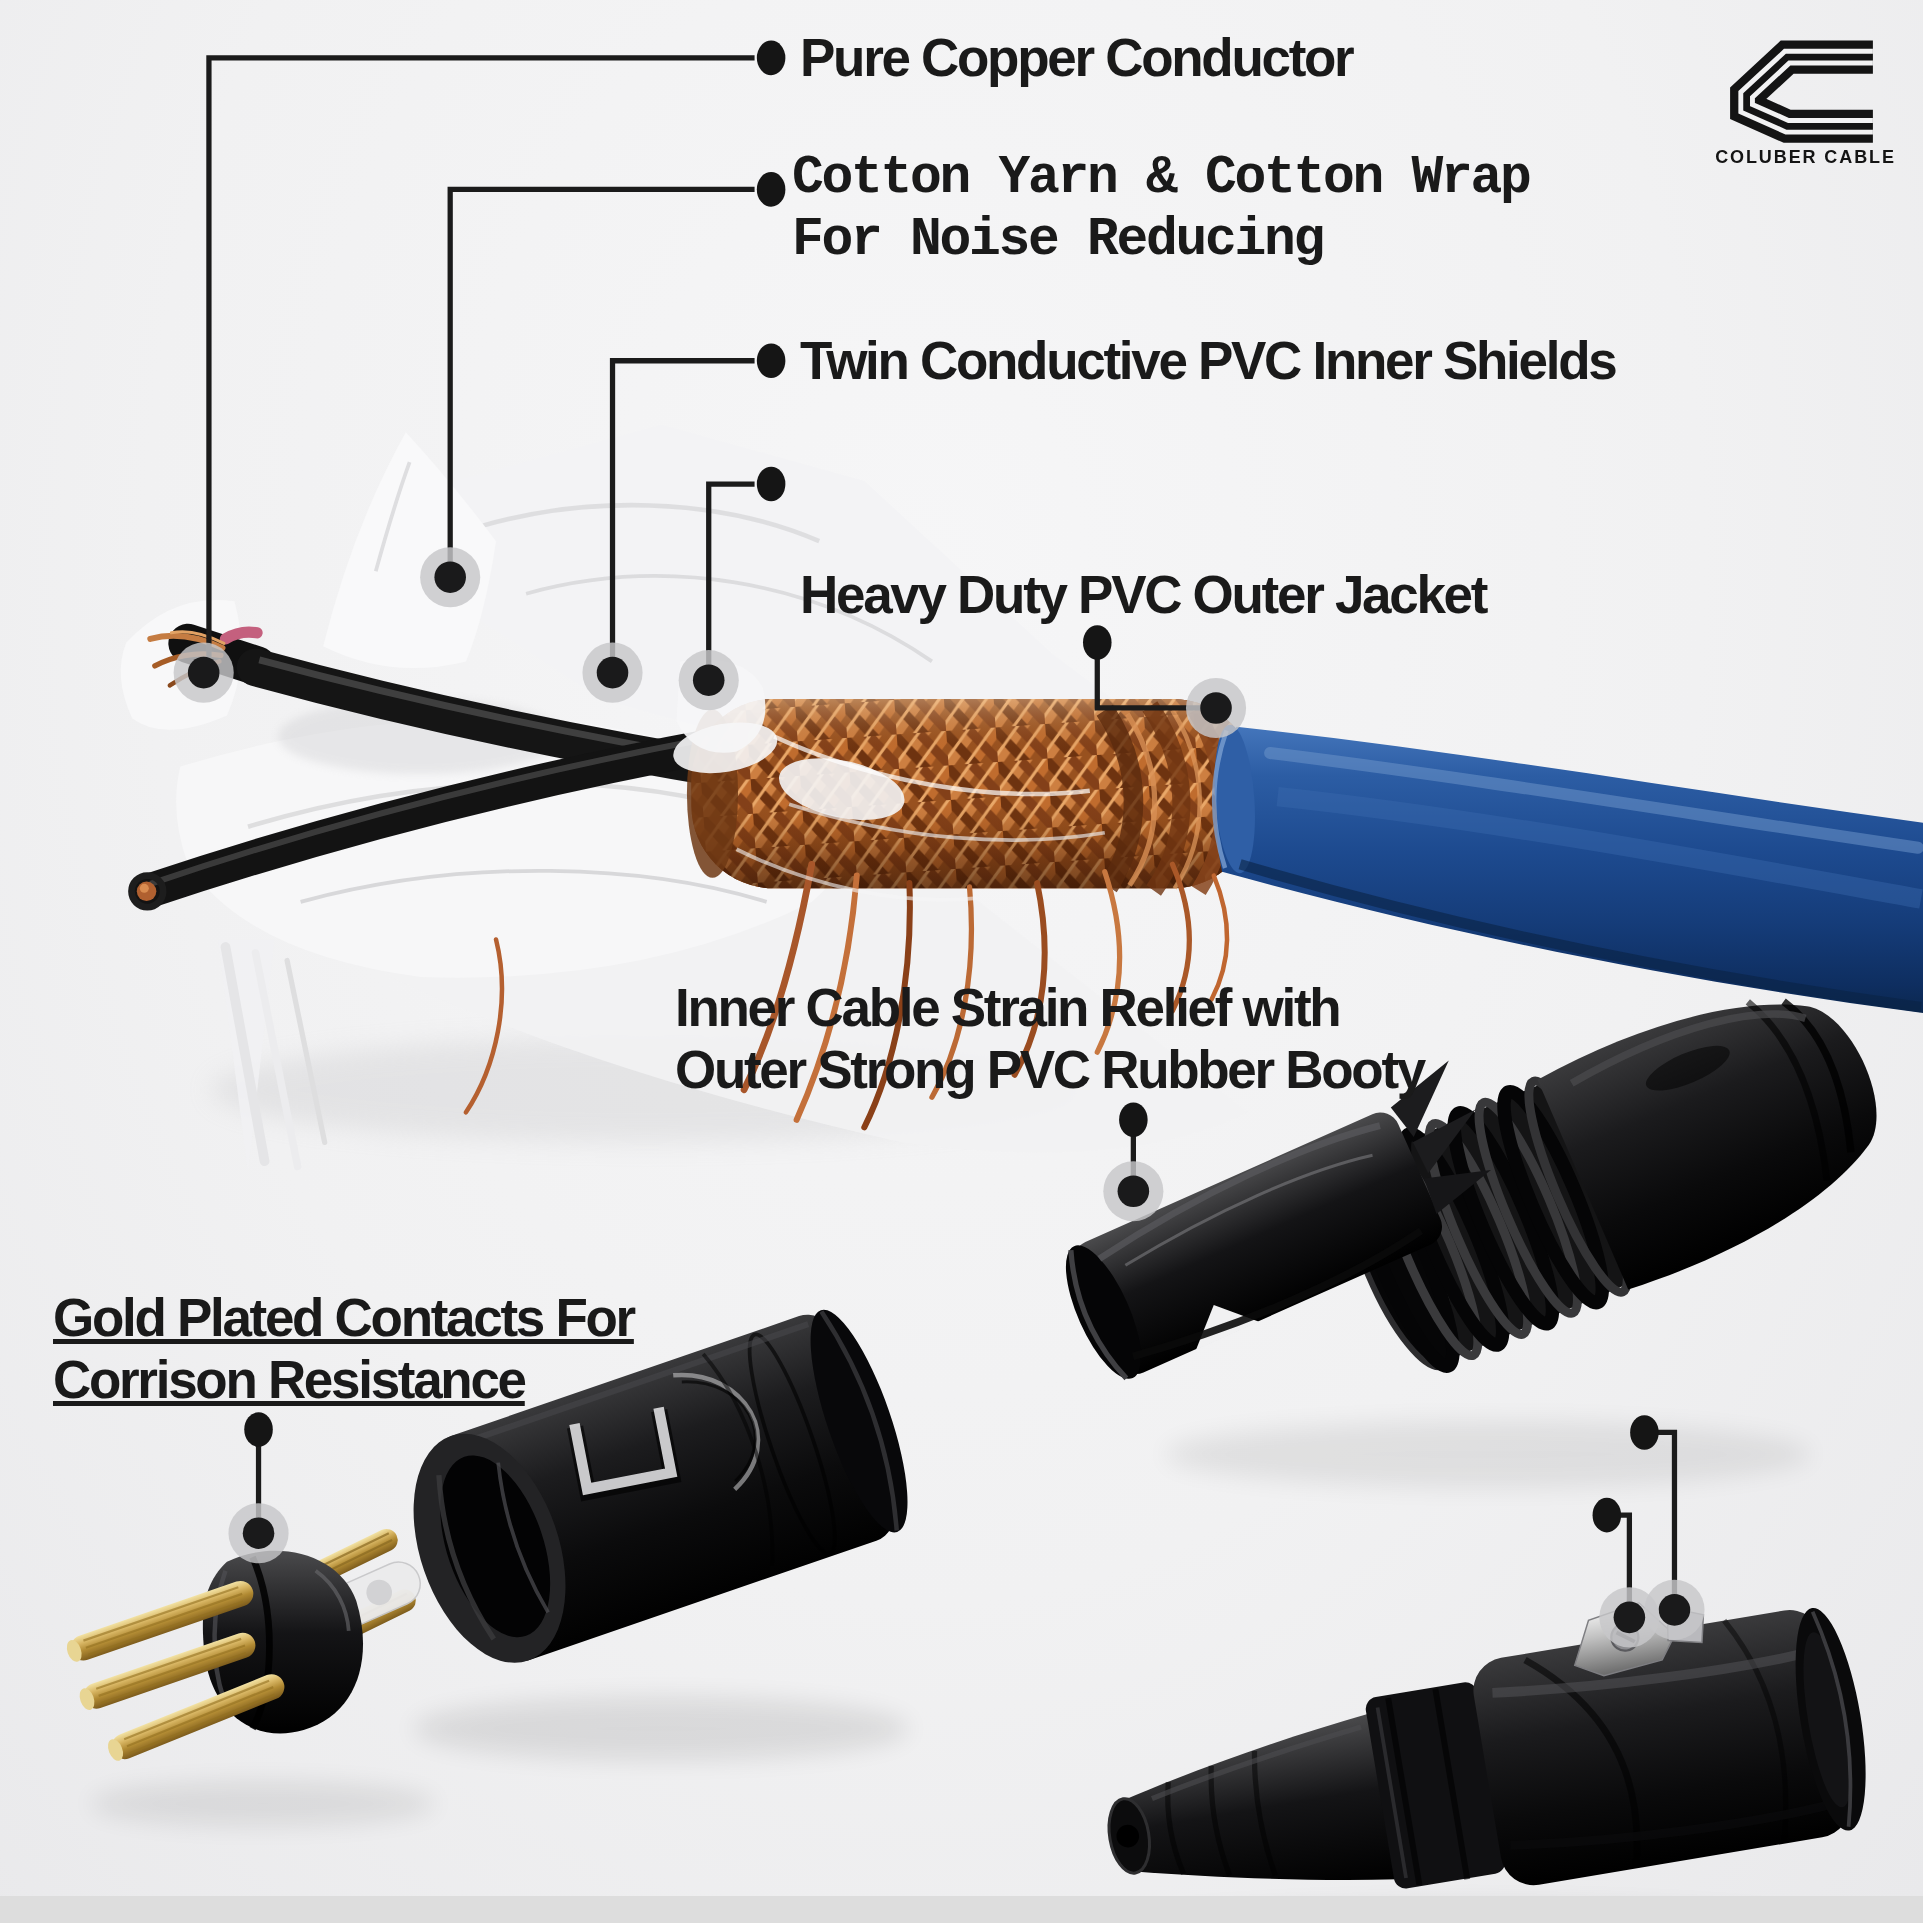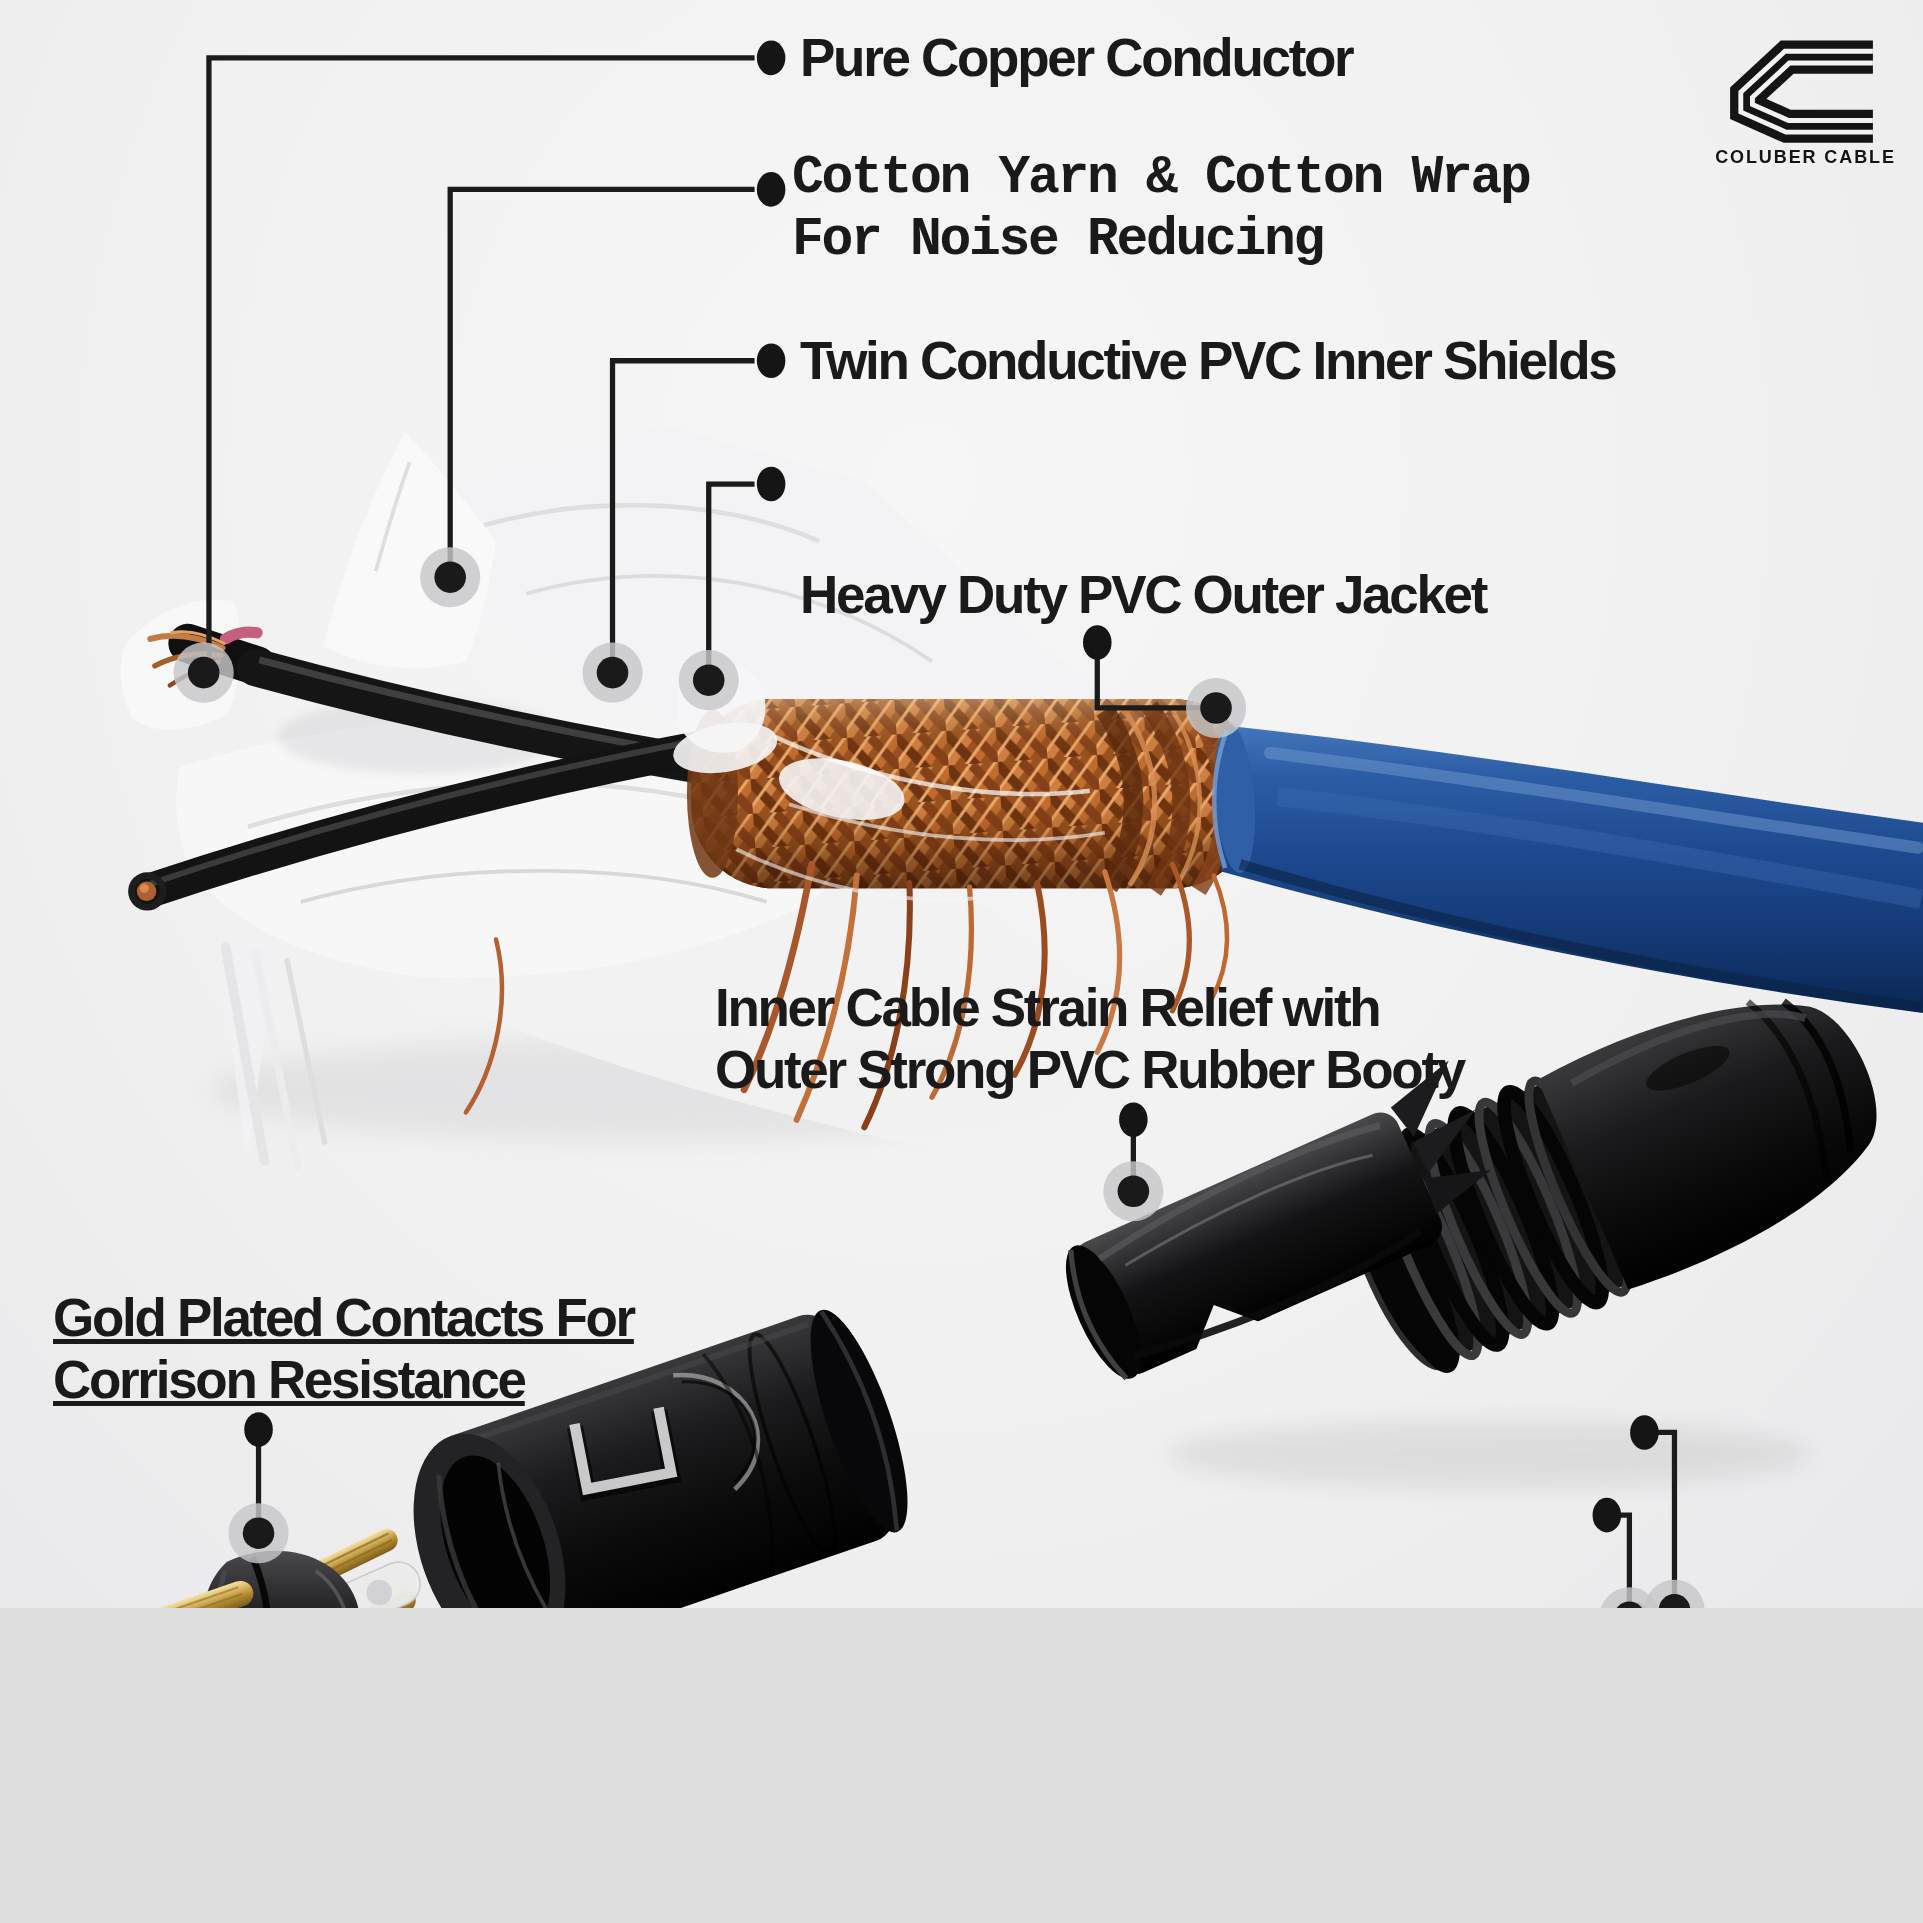--- a/index.html
+++ b/index.html
@@ -1,17 +1,17 @@
 <!DOCTYPE html>
 <html style="font-size:12px"><head>
 <meta charset="utf-8">
 <style>
   html,body{margin:0;padding:0;background:#dddddd;}
   #stage{
-    position:relative;width:1924px;height:1608px;overflow:hidden;
+    position:relative;width:1924px;height:1896px;overflow:hidden;
     background:radial-gradient(ellipse at 48% 30%, #f6f6f7 0%, #f1f1f2 55%, #e9e9eb 100%);
     font-family:"Liberation Sans", sans-serif;
   }
   #art{position:absolute;left:0;top:0;width:1924px;height:1924px;}
   .label{
     position:absolute;
     font:700 53px/62px "Liberation Sans", sans-serif;
     letter-spacing:-2.3px;
     color:#1a1a1a;
     white-space:pre-line;
@@ -372,21 +372,21 @@
           <circle cx="2168" cy="2152" r="21" fill="#1a1a1b"></circle>
         </g>
   </g>
 </svg>
 
 <div class="label" style="left:800px;top:27px;">Pure Copper Conductor</div>
 <div class="label" style="left:792px;top:147px;font-family:Liberation Mono, monospace;">Cotton Yarn &amp; Cotton Wrap
 For Noise Reducing</div>
 <div class="label" style="left:800px;top:330px;">Twin Conductive PVC Inner Shields</div>
 <div class="label" style="left:800px;top:564px;">Heavy Duty PVC Outer Jacket</div>
-<div class="label" style="left:675px;top:977px;margin-left:40px;">Inner Cable Strain Relief with
+<div class="label" style="left:675px;top:977px;">Inner Cable Strain Relief with
 Outer Strong PVC Rubber Booty</div>
 <div class="label" style="left:53px;top:1287px;text-decoration:underline;">Gold Plated Contacts For
 Corrison Resistance</div>
 
 <div class="brand-text">COLUBER CABLE</div>
 
 </div>
 
 
 </body></html>

